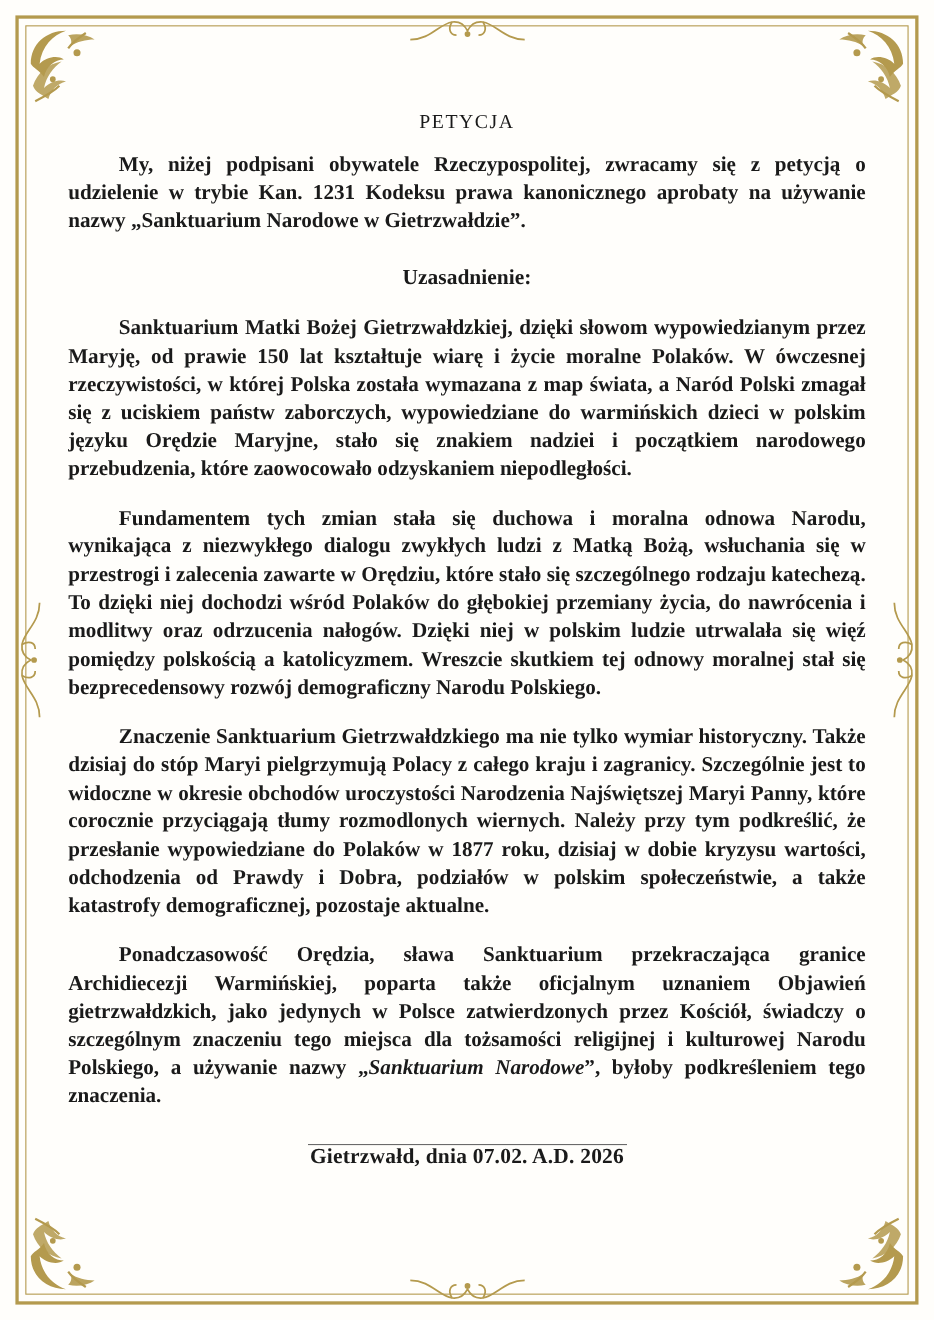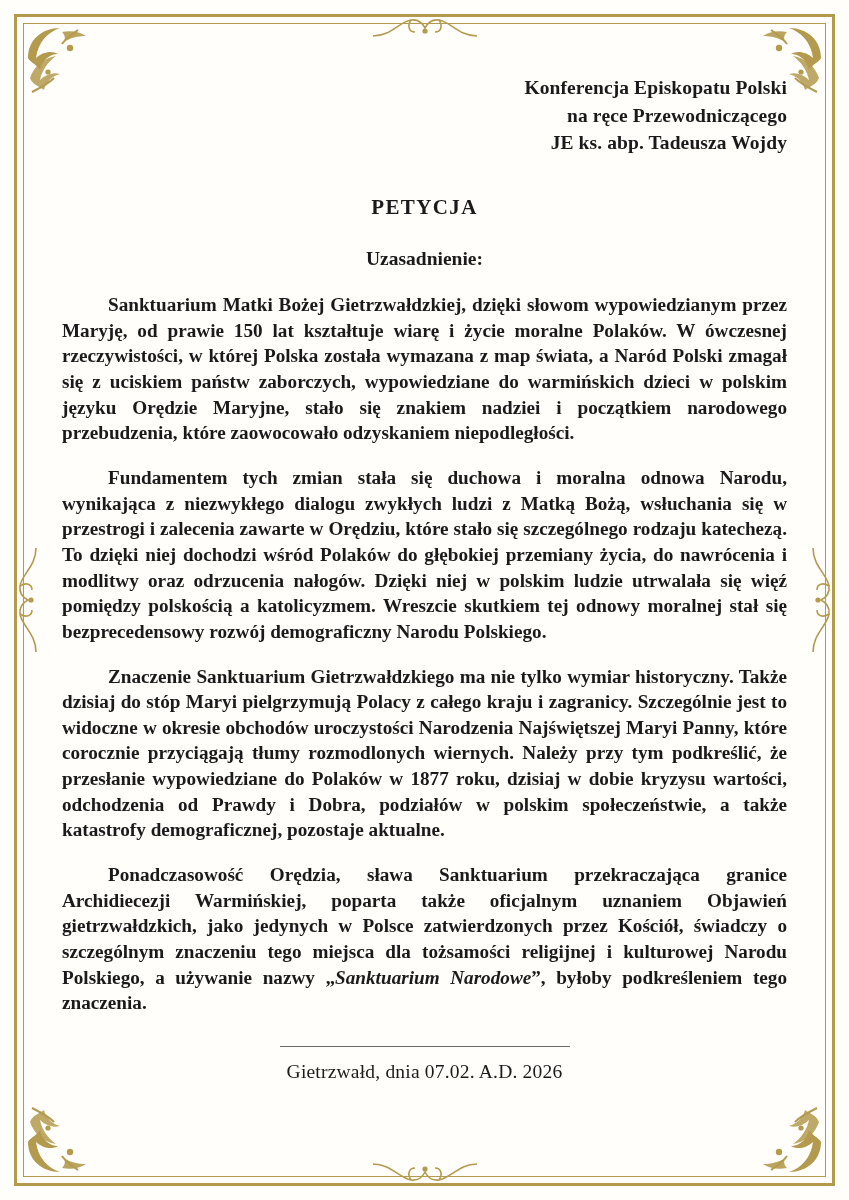--- a/index.html
+++ b/index.html
@@ -79,22 +79,22 @@
     font-weight: bold;
     font-size: 19.5px;
     line-height: 1.42;
     margin-top: 12px;
     letter-spacing: .1px;
   }
   .addressee div { white-space: nowrap; }
 
   .doc-title {
     text-align: center;
-    font-weight: bold;
-    font-size: 21px;
+    font-weight: normal;
+    font-size: 18px;
     letter-spacing: 1.4px;
     margin-top: 38px;
   }
 
   .para {
     font-weight: bold;
     font-size: 19.2px;
     line-height: 1.335;
     text-align: justify;
     text-justify: inter-word;
@@ -114,23 +114,22 @@
   .para em { }
 
   .sig-rule {
     width: 290px;
     height: 0;
     border-top: 1.5px solid #6a6a6a;
     margin: 30px auto 0 auto;
   }
   .place-date {
     text-align: center;
-    font-weight: normal;
+    font-weight: bold;
     font-size: 19.5px;
-    margin-top: 14px;
     letter-spacing: .2px;
   }
 </style>
 </head>
 <body>
 
 <div class="page">
 
   <div class="frame-outer"></div>
   <div class="frame-inner"></div>
@@ -209,28 +208,24 @@
     <svg viewBox="0 0 34 120" fill="none" stroke="currentColor" stroke-width="1.6">
       <path d="M26 8 C26 26 12 34 10 46 C9 54 14 58 18 60 C14 62 9 66 10 74 C12 86 26 94 26 112"></path>
       <circle cx="21" cy="60" r="2.6" fill="currentColor" stroke="none"></circle>
       <path d="M10 46 C16 42 22 44 22 50"></path>
       <path d="M10 74 C16 78 22 76 22 70"></path>
     </svg>
   </div>
 
   <div class="content">
 
-    <div class="addressee">
-      <div>Konferencja Episkopatu Polski</div>
-      <div>na ręce Przewodniczącego</div>
-      <div>JE ks. abp. Tadeusza Wojdy</div>
-    </div>
 
     <div class="doc-title">PETYCJA</div>
 
+    <p class="para first">My, niżej podpisani obywatele Rzeczypospolitej, zwracamy się z petycją o udzielenie w trybie Kan. 1231 Kodeksu prawa kanonicznego aprobaty na używanie nazwy „Sanktuarium Narodowe w Gietrzwałdzie”.</p>
 
     <div class="section-head">Uzasadnienie:</div>
 
     <p class="para">Sanktuarium Matki Bożej Gietrzwałdzkiej, dzięki słowom wypowiedzianym przez Maryję, od prawie 150 lat kształtuje wiarę i życie moralne Polaków. W ówczesnej rzeczywistości, w której Polska została wymazana z map świata, a Naród Polski zmagał się z uciskiem państw zaborczych, wypowiedziane do warmińskich dzieci w polskim języku Orędzie Maryjne, stało się znakiem nadziei i początkiem narodowego przebudzenia, które zaowocowało odzyskaniem niepodległości.</p>
     <p class="para">Fundamentem tych zmian stała się duchowa i moralna odnowa Narodu, wynikająca z niezwykłego dialogu zwykłych ludzi z Matką Bożą, wsłuchania się w przestrogi i zalecenia zawarte w Orędziu, które stało się szczególnego rodzaju katechezą. To dzięki niej dochodzi wśród Polaków do głębokiej przemiany życia, do nawrócenia i modlitwy oraz odrzucenia nałogów. Dzięki niej w polskim ludzie utrwalała się więź pomiędzy polskością a katolicyzmem. Wreszcie skutkiem tej odnowy moralnej stał się bezprecedensowy rozwój demograficzny Narodu Polskiego.</p>
     <p class="para">Znaczenie Sanktuarium Gietrzwałdzkiego ma nie tylko wymiar historyczny. Także dzisiaj do stóp Maryi pielgrzymują Polacy z całego kraju i zagranicy. Szczególnie jest to widoczne w okresie obchodów uroczystości Narodzenia Najświętszej Maryi Panny, które corocznie przyciągają tłumy rozmodlonych wiernych. Należy przy tym podkreślić, że przesłanie wypowiedziane do Polaków w 1877 roku, dzisiaj w dobie kryzysu wartości, odchodzenia od Prawdy i Dobra, podziałów w polskim społeczeństwie, a także katastrofy demograficznej, pozostaje aktualne.</p>
 
     <p class="para"><span>Ponadczasowość Orędzia, sława Sanktuarium przekraczająca granice Archidiecezji Warmińskiej, poparta także oficjalnym uznaniem Objawień gietrzwałdzkich, jako jedynych w Polsce zatwierdzonych przez Kościół, świadczy o szczególnym znaczeniu tego miejsca dla tożsamości religijnej i kulturowej Narodu Polskiego, a używanie nazwy „</span><em>Sanktuarium Narodowe</em><span>”, byłoby podkreśleniem tego znaczenia.</span></p>
 
     <div class="sig-rule"></div>

